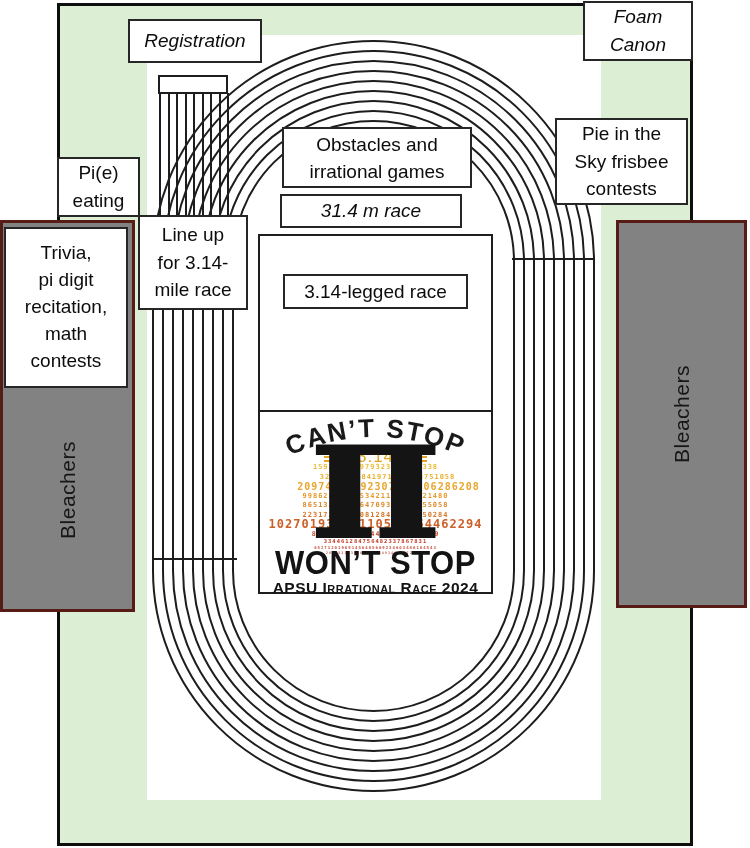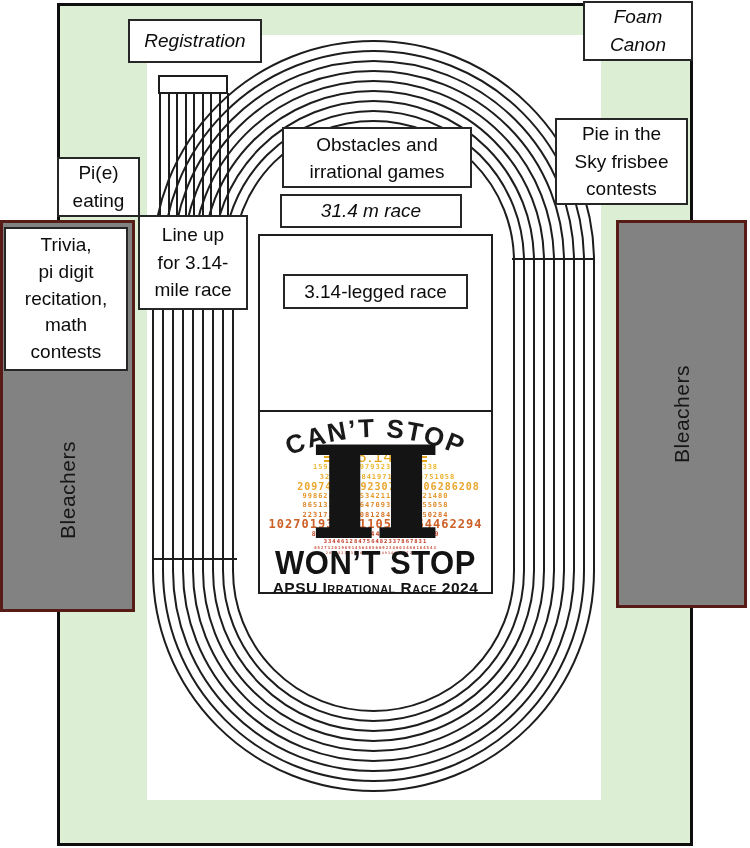--- a/index.html
+++ b/index.html
@@ -136,21 +136,21 @@
     <span class="box-text">Pi(e)
 eating</span>
   </div>
   <div class="box" style="left:138px;top:215px;width:110px;height:95px;">
     <span class="box-text">Line up
 for 3.14-
 mile race</span>
   </div>
 
   <div class="bleacher" style="left: 0px; top: 220px; width: 135px; height: 392px; background: rgb(130, 130, 130); border-color: rgb(87, 28, 21);"></div>
-  <div class="box trivia-box" style="left:4px;top:227px;width:124px;height:144px;line-height:1.42;">
+  <div class="box trivia-box" style="left:4px;top:227px;width:124px;height:161px;line-height:1.42;">
     <span class="box-text">Trivia,
 pi digit
 recitation,
 math
 contests</span>
   </div>
   <div class="bleacher-label-wrap" style="left:0px;top:371px;width:135px;height:237px;">
     <span class="bleacher-label">Bleachers</span>
   </div>
 

